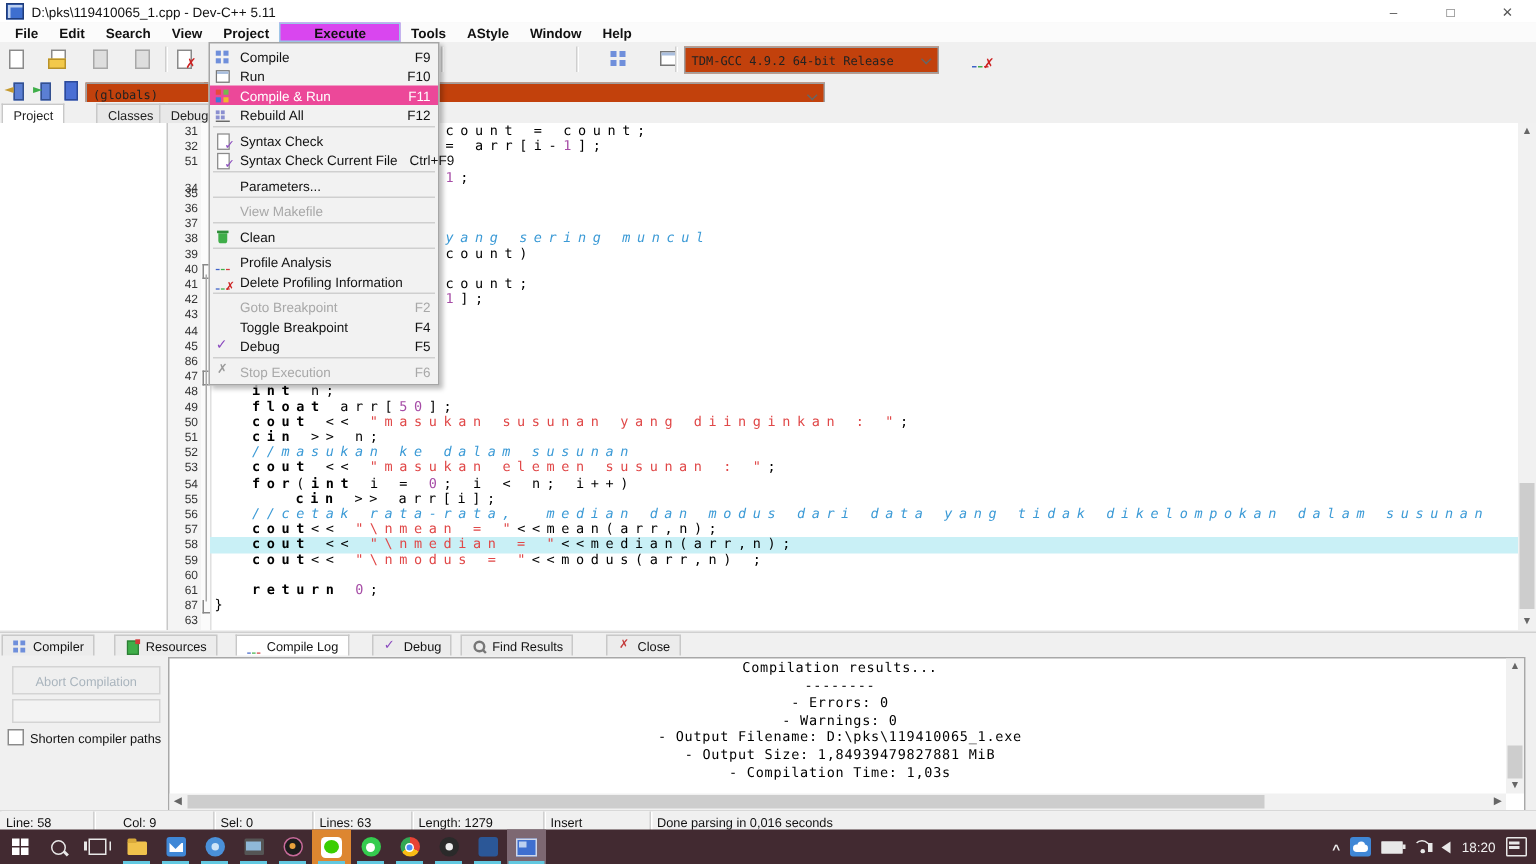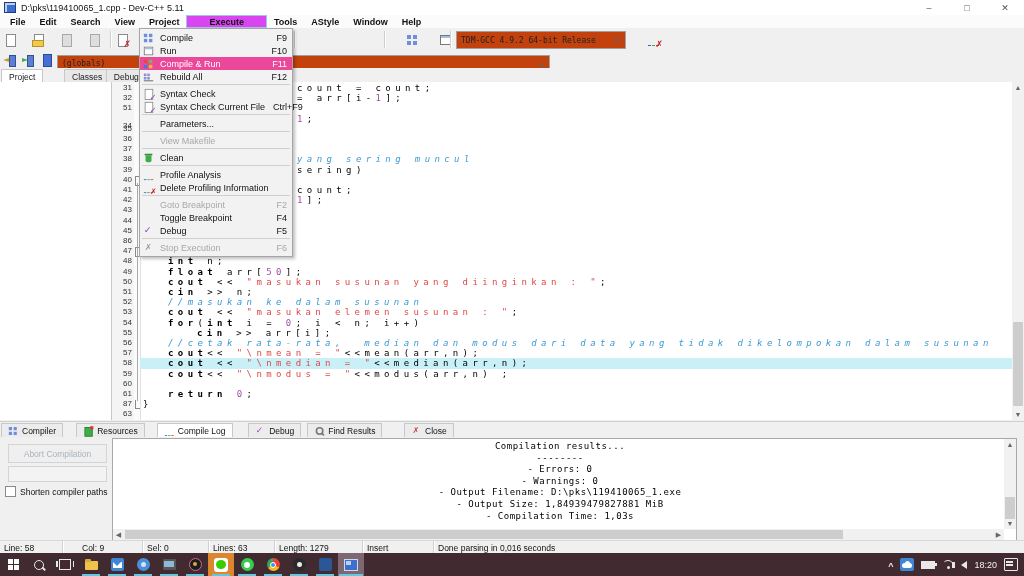--- a/index.html
+++ b/index.html
@@ -286,21 +286,21 @@
       <div class="fold o" style="top: 165.2px;"></div>
       <div class="fold c" style="top: 318.2px;"></div>
       <div id="foldline" style="top: 100.8px; height: 218.4px;"></div>
     </div>
   <div id="code">
       <div id="hl-row" style="top: 276.4px;"></div>
       <div class="crow" style="top: 1px; left: 157px;"><span class="p">count = count;</span></div>
       <div class="crow" style="top: 11.2px; left: 157px;"><span class="p">= arr[i-</span><span class="n">1</span><span class="p">];</span></div>
       <div class="crow" style="top: 31.6px; left: 157px;"><span class="n">1</span><span class="p">;</span></div>
       <div class="crow" style="top: 72.4px; left: 157px;"><span class="c">yang sering muncul</span></div>
-      <div class="crow" style="top: 82.6px; left: 157px;"><span class="p">sering)</span></div>
+      <div class="crow" style="top: 82.6px; left: 157px;"><span class="p">count)</span></div>
       <div class="crow" style="top: 103px; left: 157px;"><span class="p">count;</span></div>
       <div class="crow" style="top: 113.2px; left: 157px;"><span class="n">1</span><span class="p">];</span></div>
       <div class="crow" style="top: 174.4px; left: 28px;"><span class="k">int</span><span class="p"> n;</span></div>
       <div class="crow" style="top: 184.6px; left: 28px;"><span class="k">float</span><span class="p"> arr[</span><span class="n">50</span><span class="p">];</span></div>
       <div class="crow" style="top: 194.8px; left: 28px;"><span class="k">cout</span><span class="p"> &lt;&lt; </span><span class="s">"masukan susunan yang diinginkan : "</span><span class="p">;</span></div>
       <div class="crow" style="top: 205px; left: 28px;"><span class="k">cin</span><span class="p"> &gt;&gt; n;</span></div>
       <div class="crow" style="top: 215.2px; left: 28px;"><span class="c">//masukan ke dalam susunan</span></div>
       <div class="crow" style="top: 225.4px; left: 28px;"><span class="k">cout</span><span class="p"> &lt;&lt; </span><span class="s">"masukan elemen susunan : "</span><span class="p">;</span></div>
       <div class="crow" style="top: 235.6px; left: 28px;"><span class="k">for</span><span class="p">(</span><span class="k">int</span><span class="p"> i = </span><span class="n">0</span><span class="p">; i &lt; n; i++)</span></div>
       <div class="crow" style="top: 245.8px; left: 57px;"><span class="k">cin</span><span class="p"> &gt;&gt; arr[i];</span></div>

